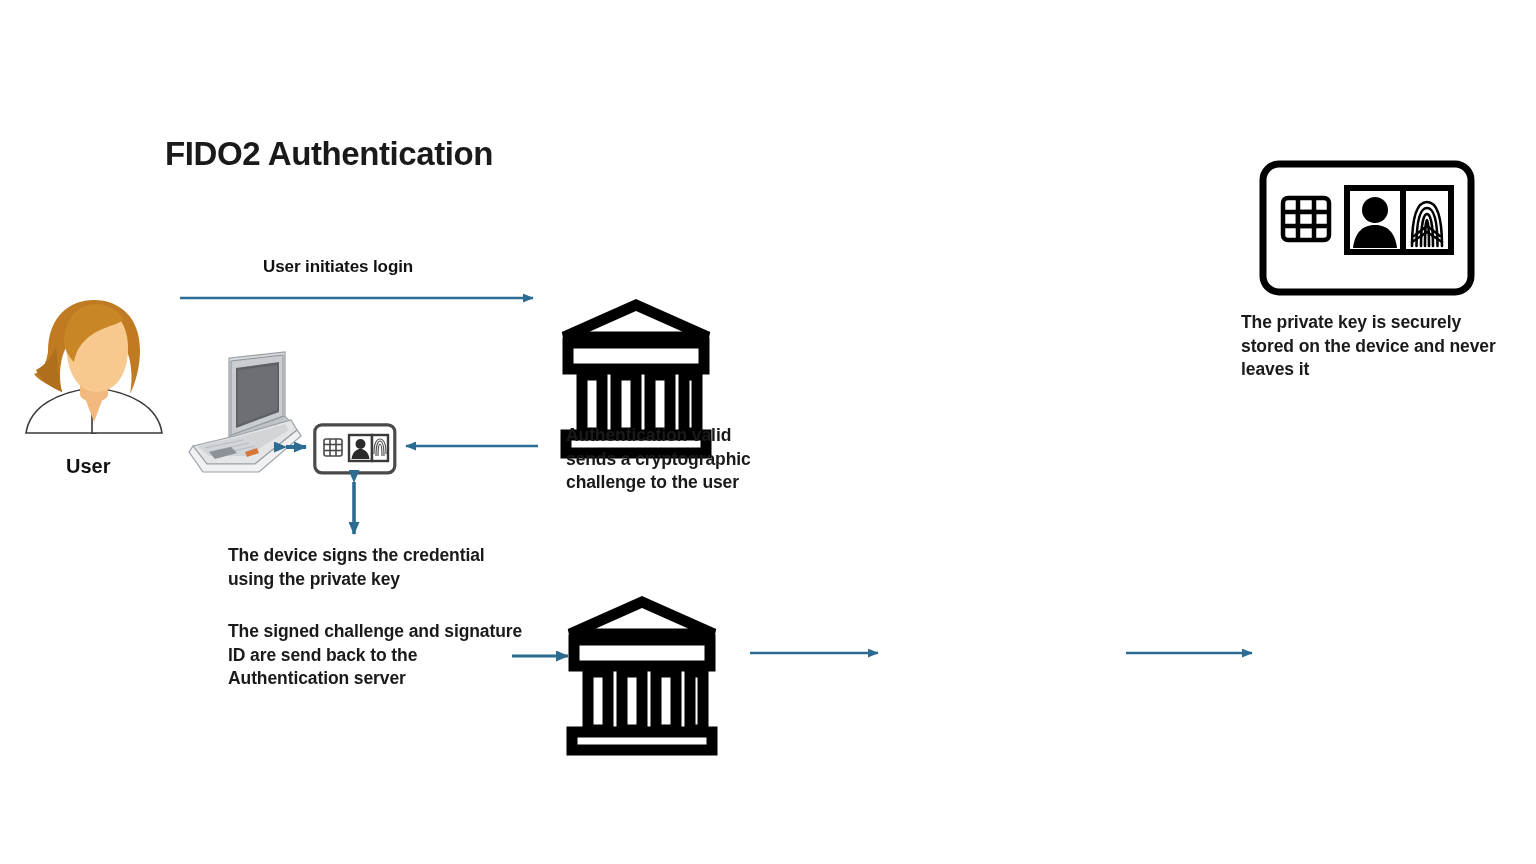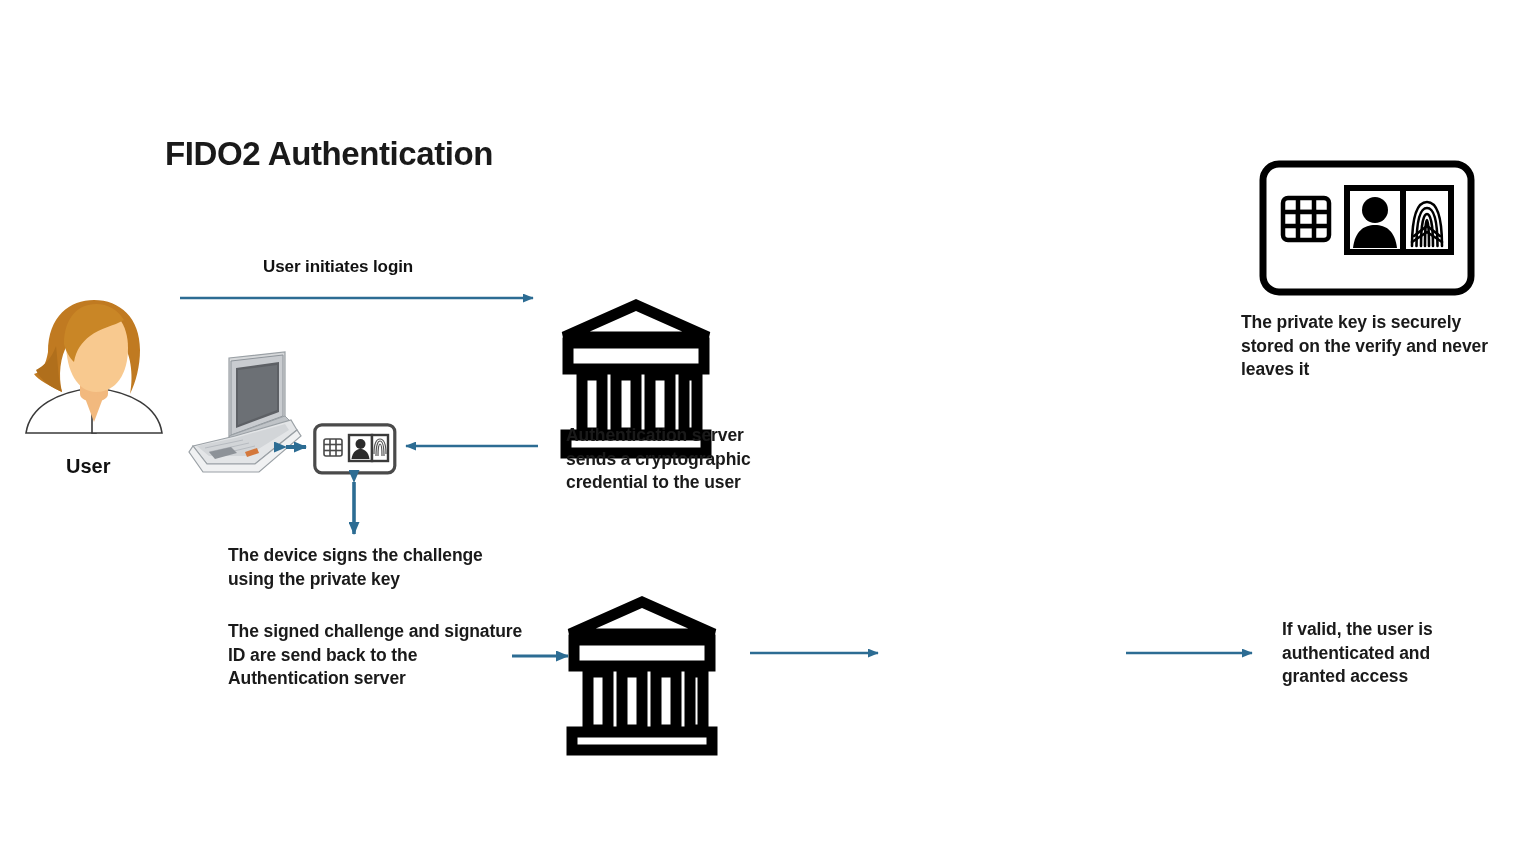--- a/index.html
+++ b/index.html
@@ -252,24 +252,23 @@
       <line x1="750" y1="653" x2="878" y2="653" stroke="#2c6c93" stroke-width="2.6" marker-end="url(#ah-r)"></line>
     </g>
 
     <g>
       <line x1="1126" y1="653" x2="1252" y2="653" stroke="#2c6c93" stroke-width="2.6" marker-end="url(#ah-r)"></line>
     </g>
   </svg>
 
   <div class="abs label-text" id="login-label">User initiates login</div>
 
-  <div class="abs body-text" id="server-challenge-text">Authentication server sends a cryptographic credential to the user</div>
-
-  <div class="abs body-text" id="device-signs-text">The device signs the challenge using the private key</div>
+  <div class="abs body-text" id="server-challenge-text">Authentication valid sends a cryptographic challenge to the user</div>
+
+  <div class="abs body-text" id="device-signs-text">The device signs the credential using the private key</div>
 
   <div class="abs body-text" id="signed-challenge-text">The signed challenge and signature ID are send back to the Authentication server</div>
 
 
-  <div class="abs body-text" id="granted-access-text">If valid, the user is authenticated and granted access</div>
-
-  <div class="abs body-text" id="private-key-text">The private key is securely stored on the verify and never leaves it</div>
+
+  <div class="abs body-text" id="private-key-text">The private key is securely stored on the device and never leaves it</div>
 
 </div>
 
 </body></html>

